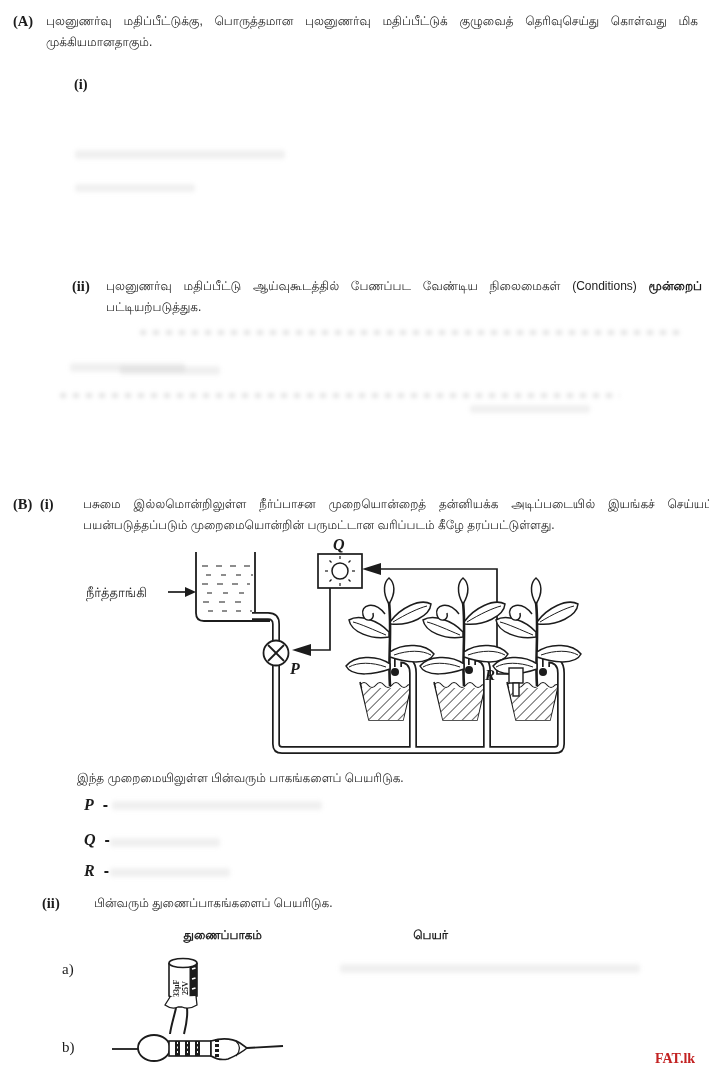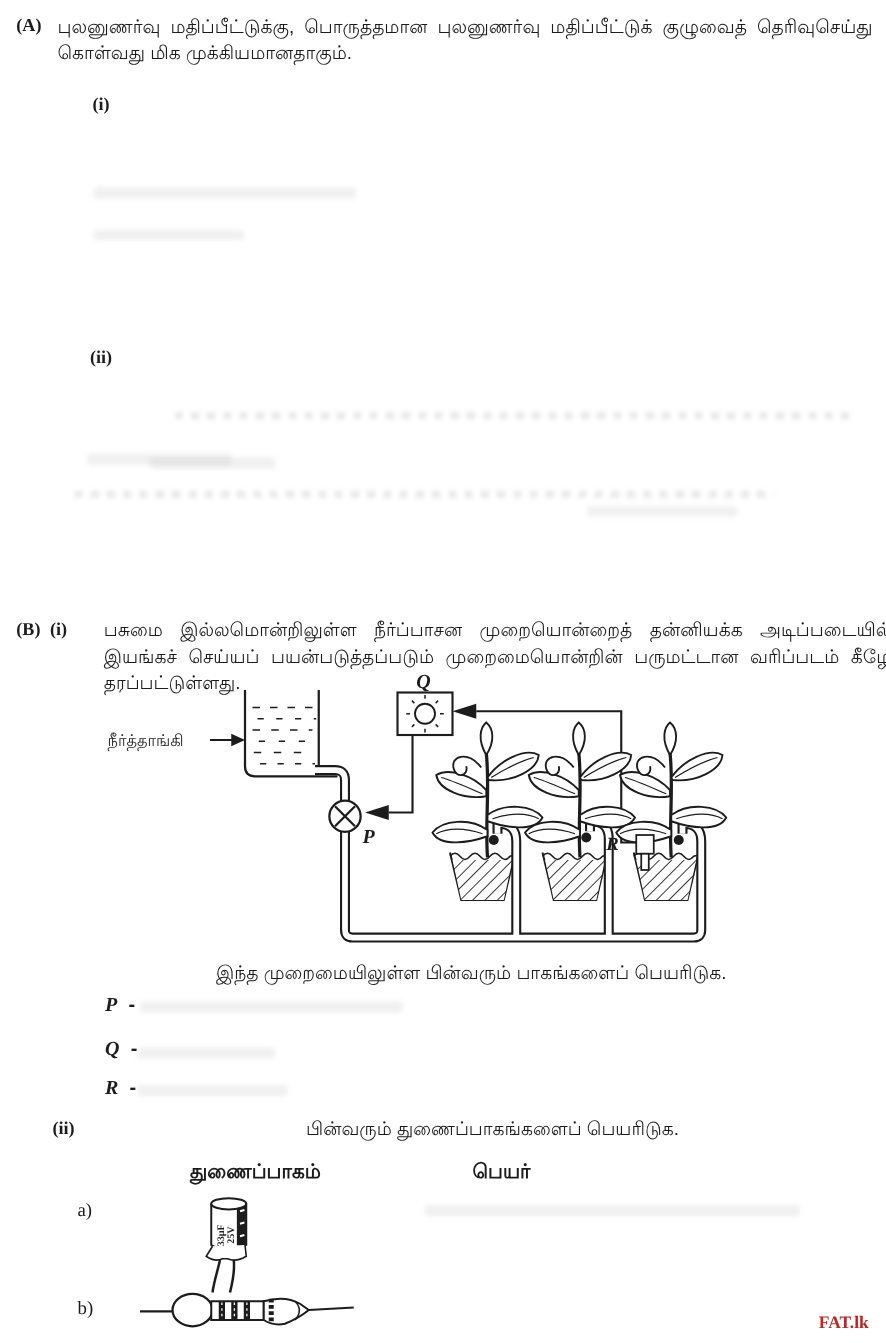--- a/index.html
+++ b/index.html
@@ -1,25 +1,25 @@
 <!DOCTYPE html>
 <html><head>
 <meta charset="utf-8">
 <style>
   html,body{margin:0;padding:0;background:#fff;}
   .page{position:relative;width:709px;height:1074px;background:#ffffff;overflow:hidden;
         font-family:"Liberation Sans",sans-serif;color:#1c1c1c;}
-  .t{position:absolute;font-size:15px;line-height:21px;text-align:justify;}
-  .nojust{text-align:center;}
+  .t{position:absolute;font-size:12px;line-height:21px;text-align:justify;}
+  .nojust{text-align:left;}
   .marker{position:absolute;font-family:"Liberation Serif",serif;font-weight:bold;font-size:14.5px;line-height:21px;}
   b{font-weight:bold;}
   .pqr{font-family:"Liberation Serif",serif;font-style:italic;font-weight:bold;font-size:16px;}
   .part-row{position:absolute;left:84px;}
   .part-row .dash{margin-left:9px;font-weight:bold;}
-  .colhdr{position:absolute;font-weight:bold;font-size:16px;text-align:left;}
+  .colhdr{position:absolute;font-weight:bold;font-size:12px;text-align:right;}
   .ab-label{position:absolute;font-family:"Liberation Serif",serif;font-size:15px;line-height:18px;}
   .wm{position:absolute;left:132px;top:508px;font-size:46px;font-weight:bold;letter-spacing:6px;
       color:rgba(228,108,108,0.42);white-space:nowrap;font-family:"Liberation Sans",sans-serif;}
   .corner{position:absolute;left:655px;top:1051px;font-family:"Liberation Serif",serif;
           font-weight:bold;font-size:14px;color:#c32222;}
   .smudge{position:absolute;background:rgba(170,170,170,0.18);filter:blur(2px);border-radius:2px;}
   .smudge.dotted{background:repeating-linear-gradient(90deg,rgba(150,150,150,0.28) 0 6px,transparent 6px 13px);}
   svg{position:absolute;}
   svg text{font-family:"Liberation Serif",serif;}
   svg .tamil{font-family:"Liberation Sans",sans-serif;}
@@ -31,20 +31,23 @@
 
   <div class="marker" style="left:13px;top:11px;">(A)</div>
   <div class="t" style="left:46px;top:11px;width:652px;">புலனுணர்வு மதிப்பீட்டுக்கு, பொருத்தமான புலனுணர்வு மதிப்பீட்டுக் குழுவைத் தெரிவுசெய்து கொள்வது மிக முக்கியமானதாகும்.</div>
 
   <div class="marker" style="left:74px;top:74px;">(i)</div>
 
   <div class="smudge" style="left:75px;top:150px;width:210px;height:9px;"></div>
   <div class="smudge" style="left:75px;top:184px;width:120px;height:8px;"></div>
 
   <div class="marker" style="left:72px;top:276px;">(ii)</div>
+  <div class="t" style="left:106px;top:276px;width:596px;">
+    <span>புலனுணர்வு மதிப்பீட்டு ஆய்வுகூடத்தில் பேணப்பட வேண்டிய நிலைமைகள் (Conditions) </span><b>மூன்றைப்</b><span> பட்டியற்படுத்துக.</span>
+  </div>
 
   <div class="smudge dotted" style="left:140px;top:330px;width:540px;height:5px;"></div>
   <div class="smudge" style="left:70px;top:363px;width:115px;height:9px;"></div>
   <div class="smudge" style="left:120px;top:366px;width:100px;height:9px;"></div>
   <div class="smudge dotted" style="left:60px;top:393px;width:560px;height:5px;"></div>
   <div class="smudge" style="left:470px;top:405px;width:120px;height:8px;"></div>
 
   <div class="marker" style="left:13px;top:494px;">(B)</div>
   <div class="marker" style="left:40px;top:494px;">(i)</div>
   <div class="t" style="left:72px;top:494px;width:630px;margin-left:11px;">பசுமை இல்லமொன்றிலுள்ள நீர்ப்பாசன முறையொன்றைத் தன்னியக்க அடிப்படையில் இயங்கச் செய்யப் பயன்படுத்தப்படும் முறைமையொன்றின் பருமட்டான வரிப்படம் கீழே தரப்பட்டுள்ளது.</div>

